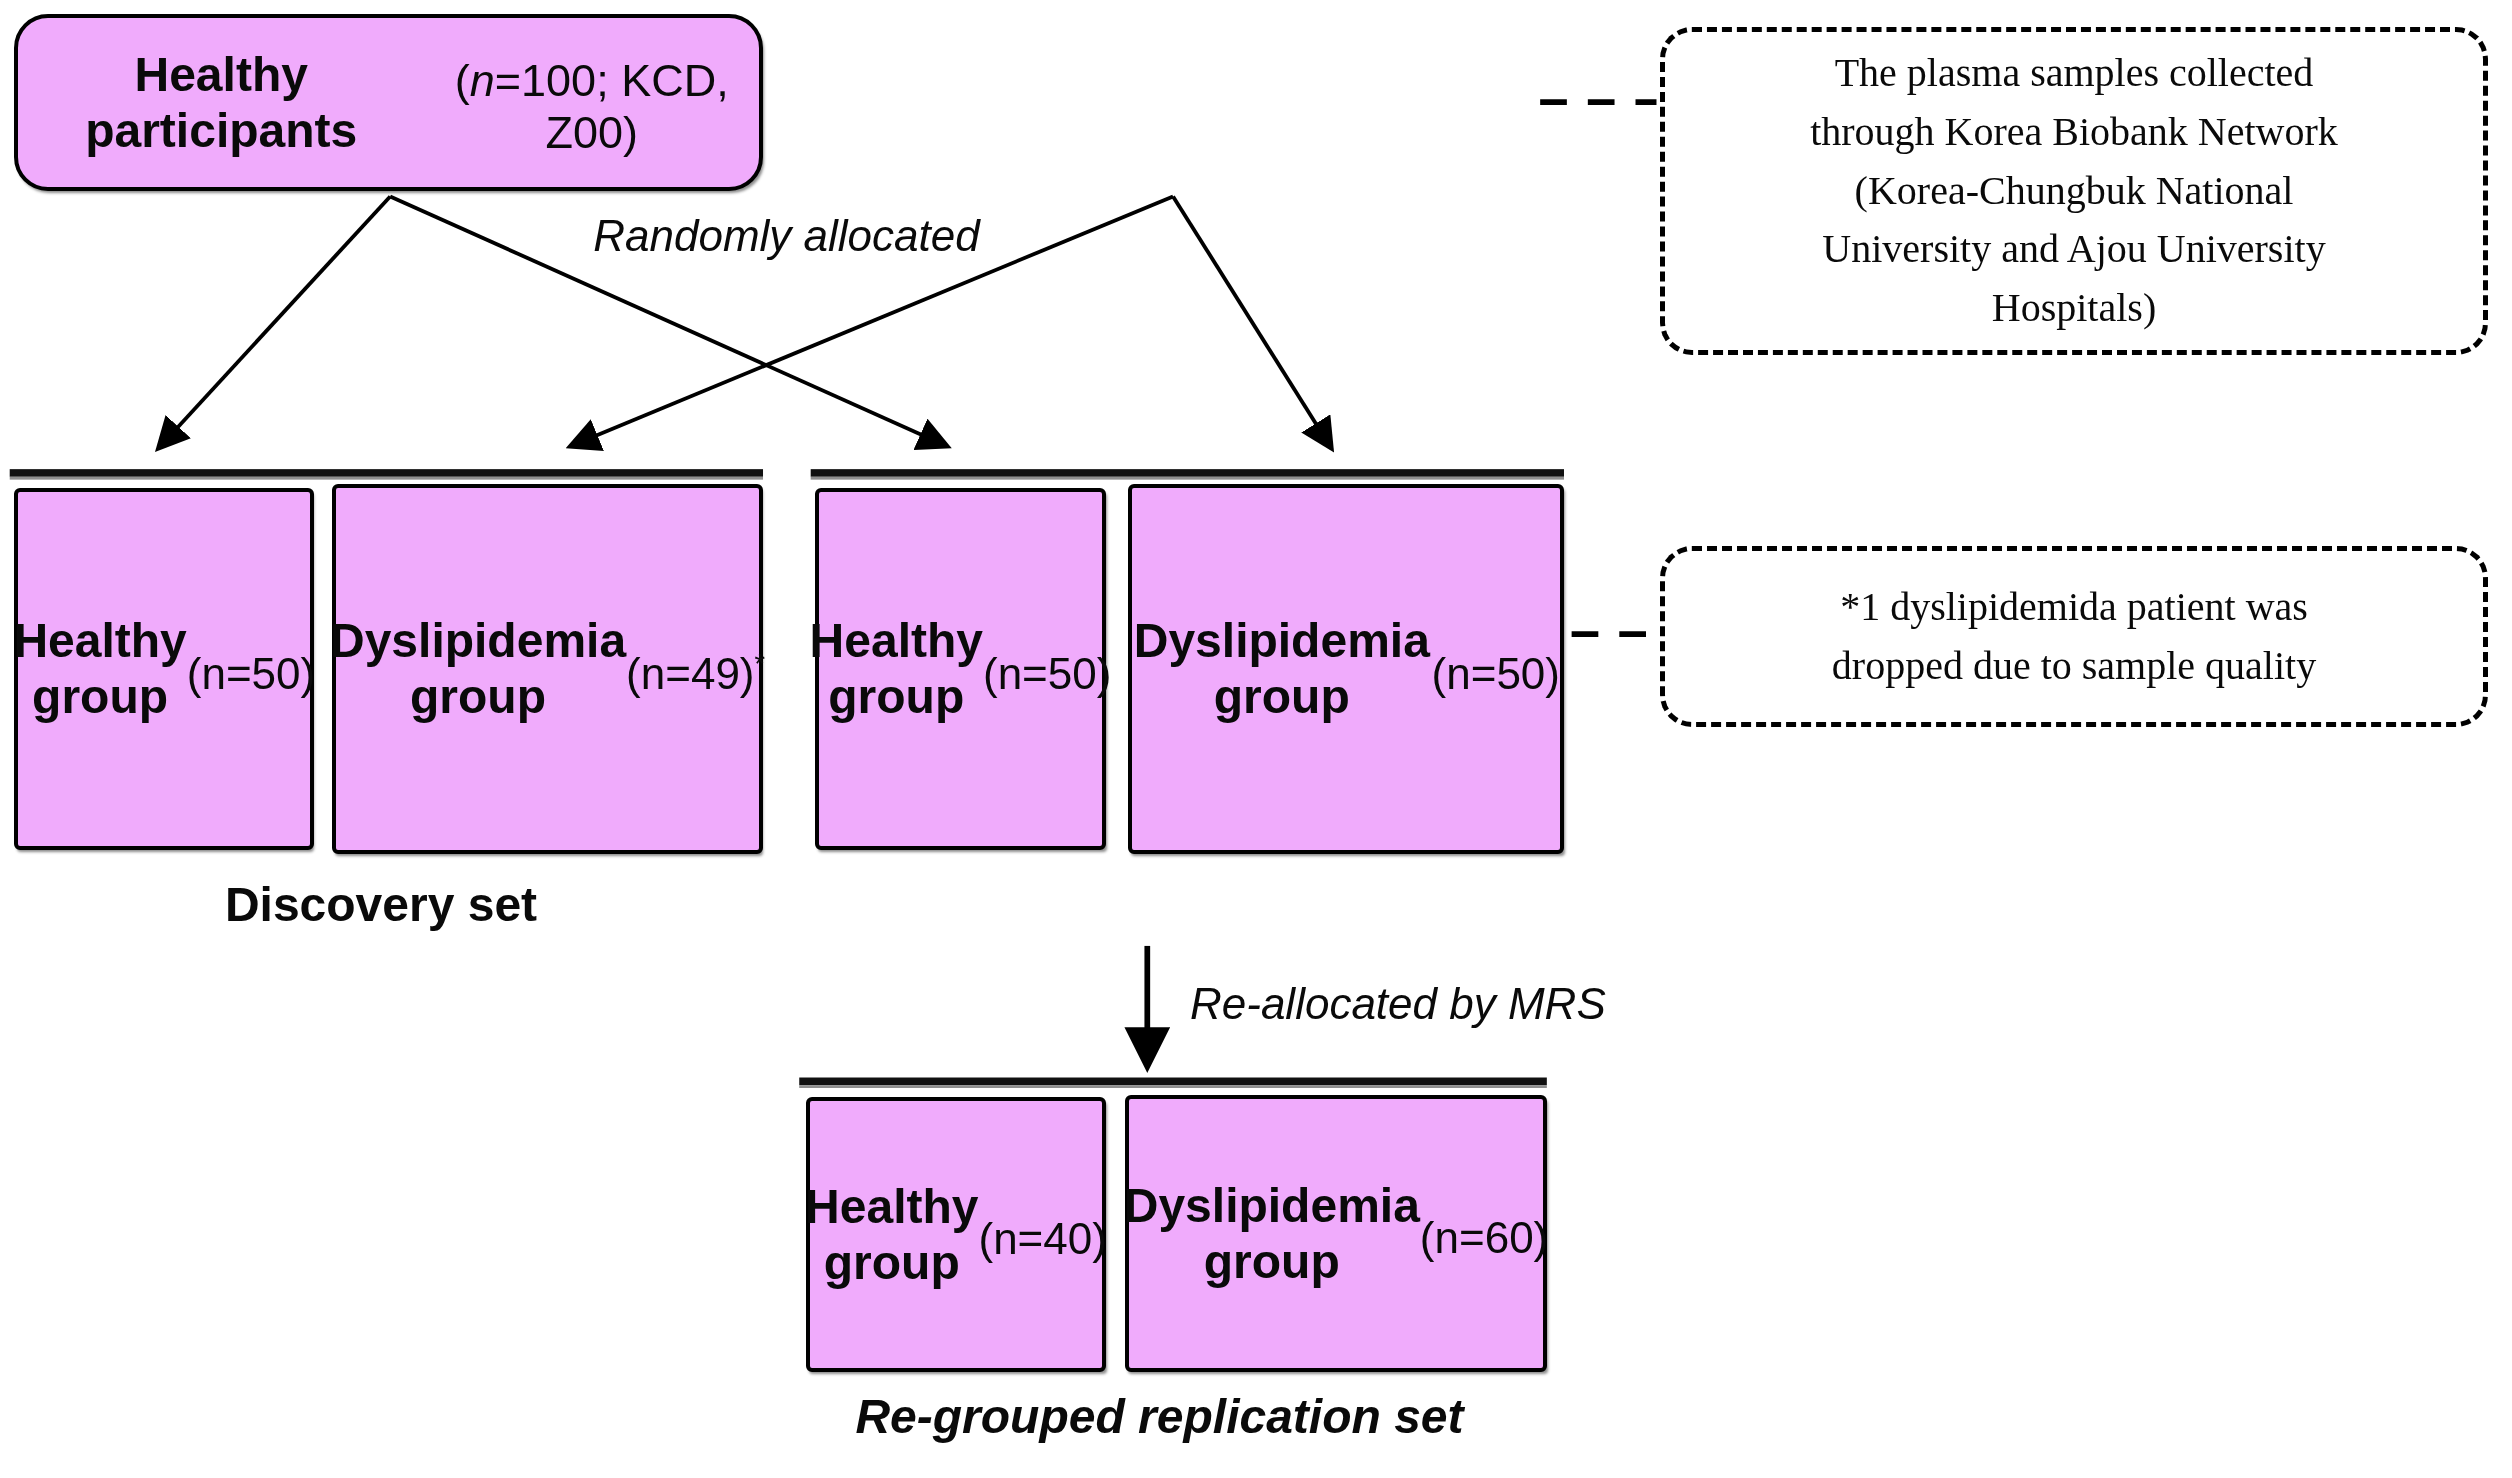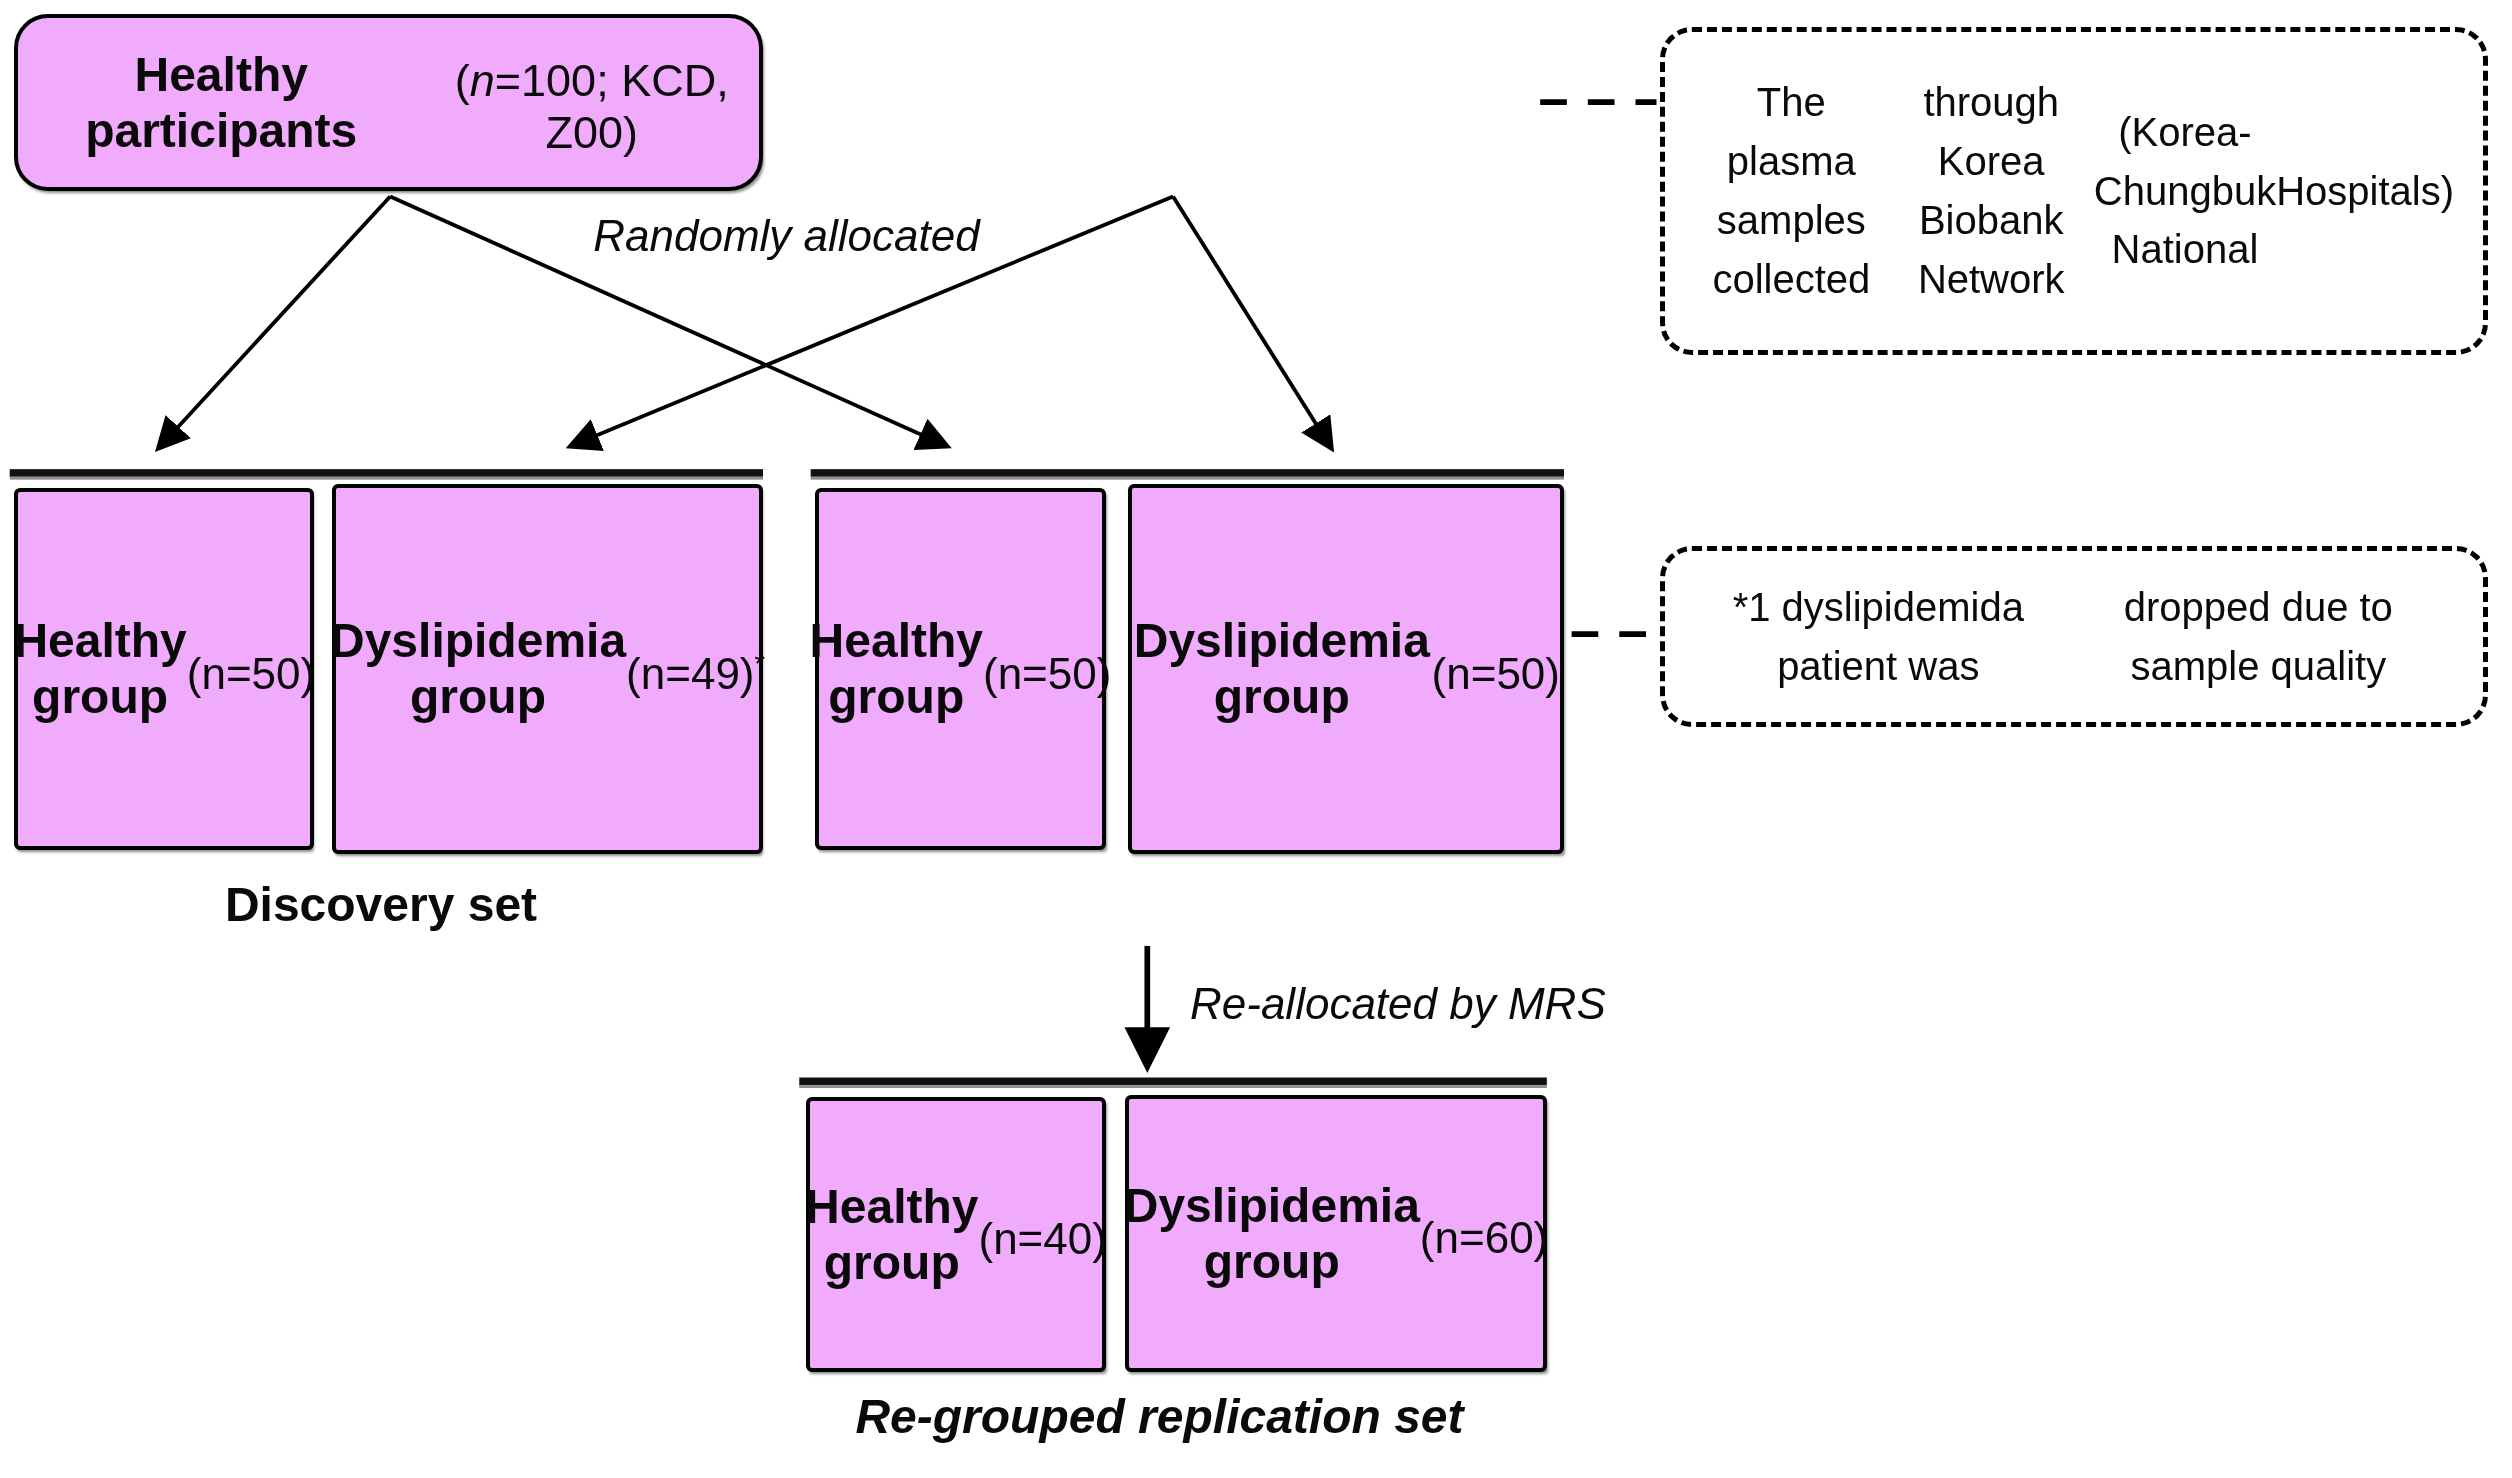--- a/index.html
+++ b/index.html
@@ -34,27 +34,28 @@
   .box .count sup { font-size: 27px; vertical-align: super; line-height: 0; }
   .group { border-radius: 6px; }
 
   .note {
     position: absolute;
     box-sizing: border-box;
     border: 5.7px dashed #000;
     border-radius: 32px;
     background: #fff;
     display: flex;
-    flex-direction: row;
+    flex-direction: column;
     align-items: center;
     justify-content: center;
     text-align: center;
     font-size: 40px;
     line-height: 1.47;
     padding: 9.5px 29px;
+    font-family: Liberation Serif, serif;
   }
 
   .setlabel {
     position: absolute;
     font-weight: bold;
     font-size: 48px;
     text-align: center;
     line-height: 1.1;
   }
   .flowlabel {
@@ -102,20 +103,21 @@
   <div class="box" style="left:14.3px; top:14.3px; width:749px; height:177px; border-radius:34px;">
     <div class="title">Healthy participants</div>
     <div class="subtitle"><span>(</span><span class="it">n</span><span>=100; KCD, Z00)</span></div>
   </div>
 
 
   <div class="note" style="left:1660px; top:27px; width:828px; height:328px;">
     <div>The plasma samples collected</div>
     <div>through Korea Biobank Network</div>
     <div>(Korea-Chungbuk National</div>
+    <div>University and Ajou University</div>
     <div>Hospitals)</div>
   </div>
 
   <div class="flowlabel tc" style="left:548px; top:212px; width:477px;">Randomly allocated</div>
 
   <div class="box group" style="left:14.3px; top:488px; width:300px; height:362px;">
     <div class="title" style="width:219px;">Healthy group</div>
     <div class="count"><span>(n=50)</span><sup></sup></div>
   </div>
 

